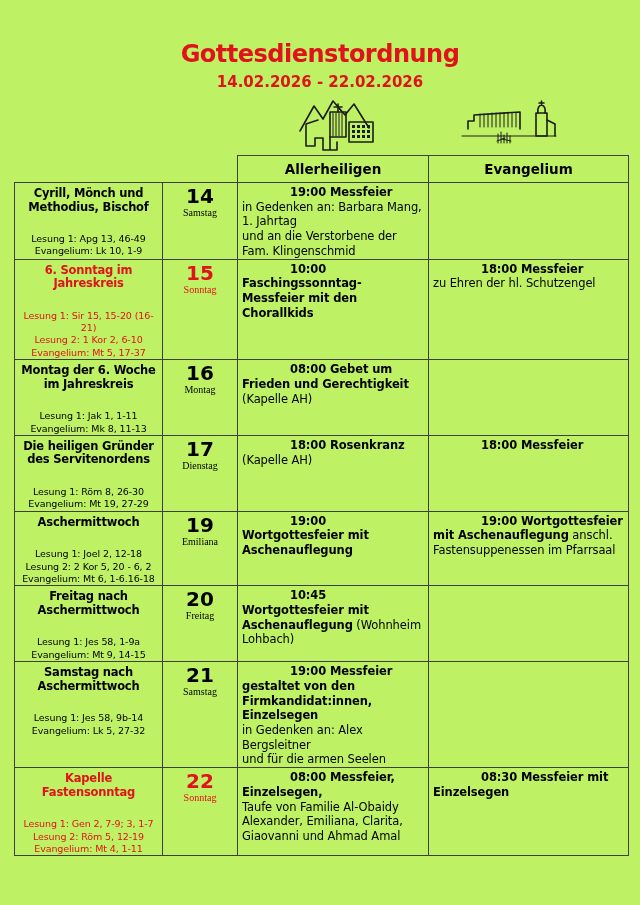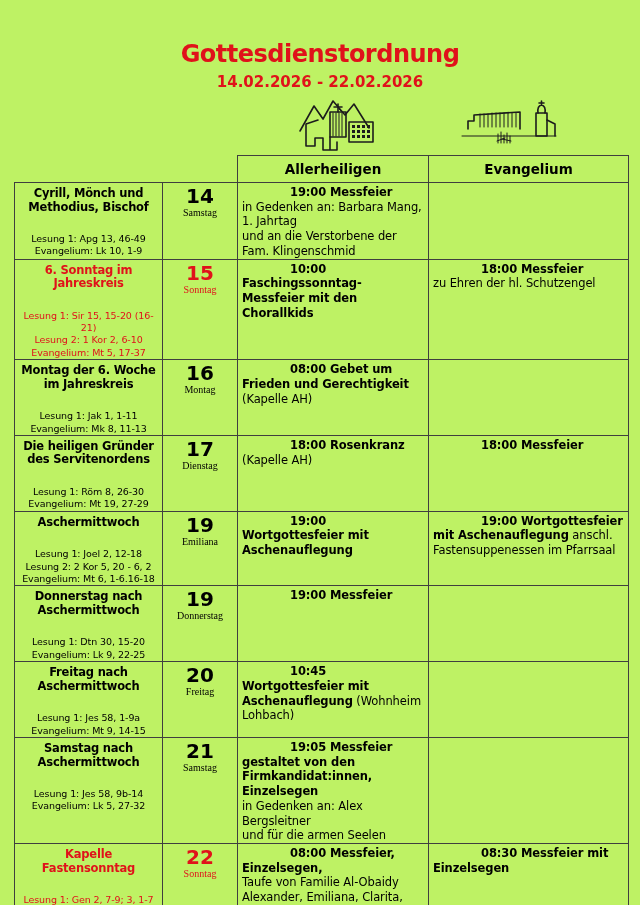--- a/index.html
+++ b/index.html
@@ -168,33 +168,20 @@
 Lesung 2: 2 Kor 5, 20 - 6, 2
 Evangelium: Mt 6, 1-6.16-18</div>
         </td>
         <td class="datec">
           <div class="date-num">19</div>
           <div class="weekday">Emiliana</div>
         </td>
         <td class="svc"><span class="b">19:00 Wortgottesfeier mit Aschenauflegung</span><span class="n"></span></td>
         <td class="svc"><span class="b">19:00 Wortgottesfeier mit Aschenauflegung</span><span class="n"> anschl. Fastensuppenessen im Pfarrsaal</span></td>
       </tr>
-      <tr style="height:65px">
-        <td class="feast">
-          <div class="feast-title">Donnerstag nach Aschermittwoch</div>
-          <div class="readings">Lesung 1: Dtn 30, 15-20
-Evangelium: Lk 9, 22-25</div>
-        </td>
-        <td class="datec">
-          <div class="date-num">19</div>
-          <div class="weekday">Donnerstag</div>
-        </td>
-        <td class="svc"><span class="b">19:00 Messfeier</span><span class="n"></span></td>
-        <td class="svc"><span class="b"></span><span class="n"></span></td>
-      </tr>
       <tr style="height:62px">
         <td class="feast">
           <div class="feast-title">Freitag nach Aschermittwoch</div>
           <div class="readings">Lesung 1: Jes 58, 1-9a
 Evangelium: Mt 9, 14-15</div>
         </td>
         <td class="datec">
           <div class="date-num">20</div>
           <div class="weekday">Freitag</div>
         </td>
@@ -204,21 +191,21 @@
       <tr style="height:70px">
         <td class="feast">
           <div class="feast-title">Samstag nach Aschermittwoch</div>
           <div class="readings">Lesung 1: Jes 58, 9b-14
 Evangelium: Lk 5, 27-32</div>
         </td>
         <td class="datec">
           <div class="date-num">21</div>
           <div class="weekday">Samstag</div>
         </td>
-        <td class="svc"><span class="b">19:05 Messfeier gestaltet von den Firmkandidat:innen, Einzelsegen</span><span class="n">
+        <td class="svc"><span class="b">19:00 Messfeier gestaltet von den Firmkandidat:innen, Einzelsegen</span><span class="n">
 in Gedenken an: Alex Bergsleitner
 und für die armen Seelen</span></td>
         <td class="svc"><span class="b"></span><span class="n"></span></td>
       </tr>
       <tr style="height:73px" class="hl">
         <td class="feast">
           <div class="feast-title">Kapelle Fastensonntag</div>
           <div class="readings">Lesung 1: Gen 2, 7-9; 3, 1-7
 Lesung 2: Röm 5, 12-19
 Evangelium: Mt 4, 1-11</div>

